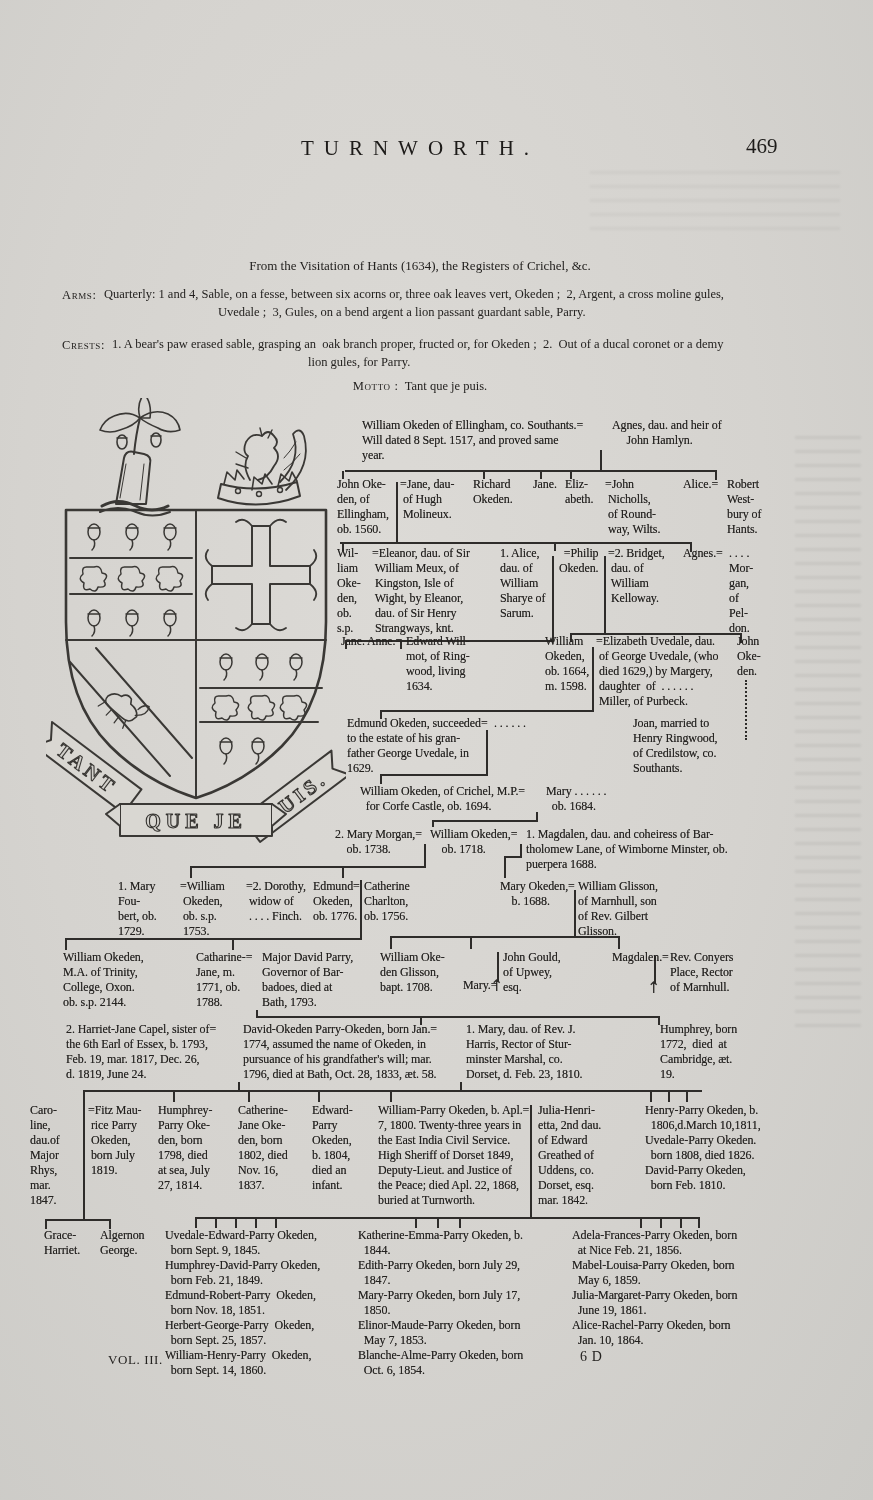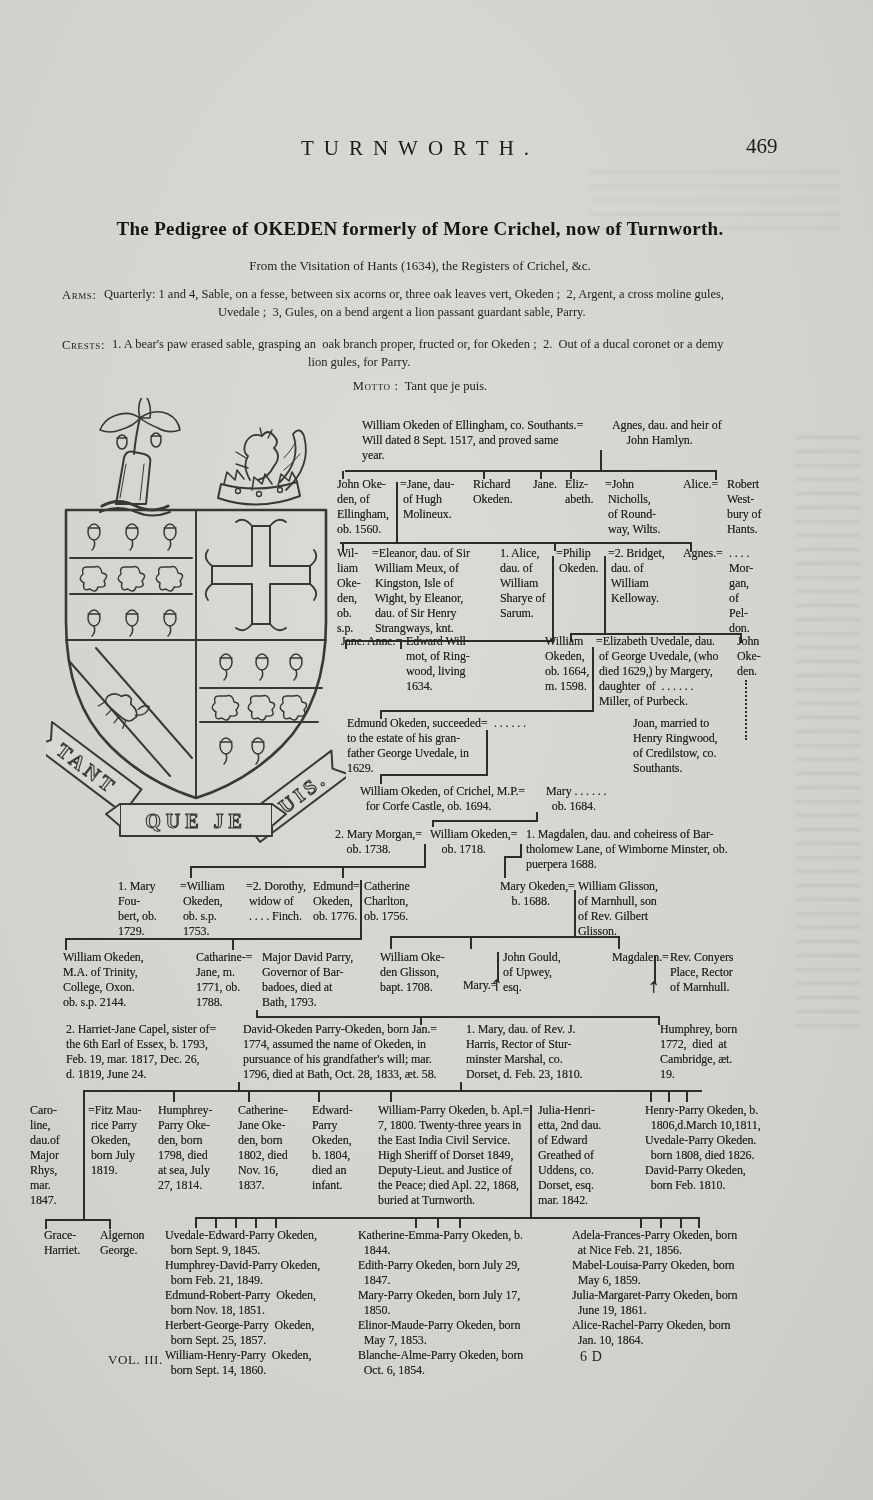--- a/index.html
+++ b/index.html
@@ -38,21 +38,20 @@
 <body>
 
 <div class="page">
 
   <div class="bleed" style="left:795px;top:430px;width:66px;height:600px;"></div>
   <div class="bleed" style="left:590px;top:165px;width:250px;height:70px;opacity:.07;"></div>
 
   <div class="center hdr-title" style="top:136px;">TURNWORTH.</div>
   <div class="page-num" style="left:746px;top:134px;">469</div>
 
-  <div class="center gothic" style="top:218px;">The Pedigree of OKEDEN formerly of More Crichel, now of Turnworth.</div>
   <div class="center subtitle" style="top:258px;">From the Visitation of Hants (1634), the Registers of Crichel, &amp;c.</div>
 
   <div class="blazon sc" style="left:62px;top:288px;">Arms:</div>
   <div class="blazon" style="left:104px;top:287px;">Quarterly: 1 and 4, Sable, on a fesse, between six acorns or, three oak leaves vert, Okeden ;  2, Argent, a cross moline gules,</div>
   <div class="blazon" style="left:218px;top:305px;">Uvedale ;  3, Gules, on a bend argent a lion passant guardant sable, Parry.</div>
 
   <div class="blazon sc" style="left:62px;top:338px;">Crests:</div>
   <div class="blazon" style="left:112px;top:337px;">1. A bear's paw erased sable, grasping an  oak branch proper, fructed or, for Okeden ;  2.  Out of a ducal coronet or a demy</div>
   <div class="blazon" style="left:308px;top:355px;">lion gules, for Parry.</div>
 
@@ -317,21 +316,21 @@
  William Meux, of
  Kingston, Isle of
  Wight, by Eleanor,
  dau. of Sir Henry
  Strangways, knt.</div>
     <div class="node" style="left:500px;top:546px;">1. Alice,
 dau. of
 William
 Sharye of
 Sarum.</div>
-    <div class="node" style="left:556px;top:546px;">=Philip
+    <div class="node" style="left:556px;top:546px;text-align:right;">=Philip
  Okeden.</div>
     <div class="node" style="left:608px;top:546px;">=2. Bridget,
  dau. of
  William
  Kelloway.</div>
     <div class="node" style="left:683px;top:546px;">Agnes.=</div>
     <div class="node" style="left:729px;top:546px;">. . . .
 Mor-
 gan,
 of

